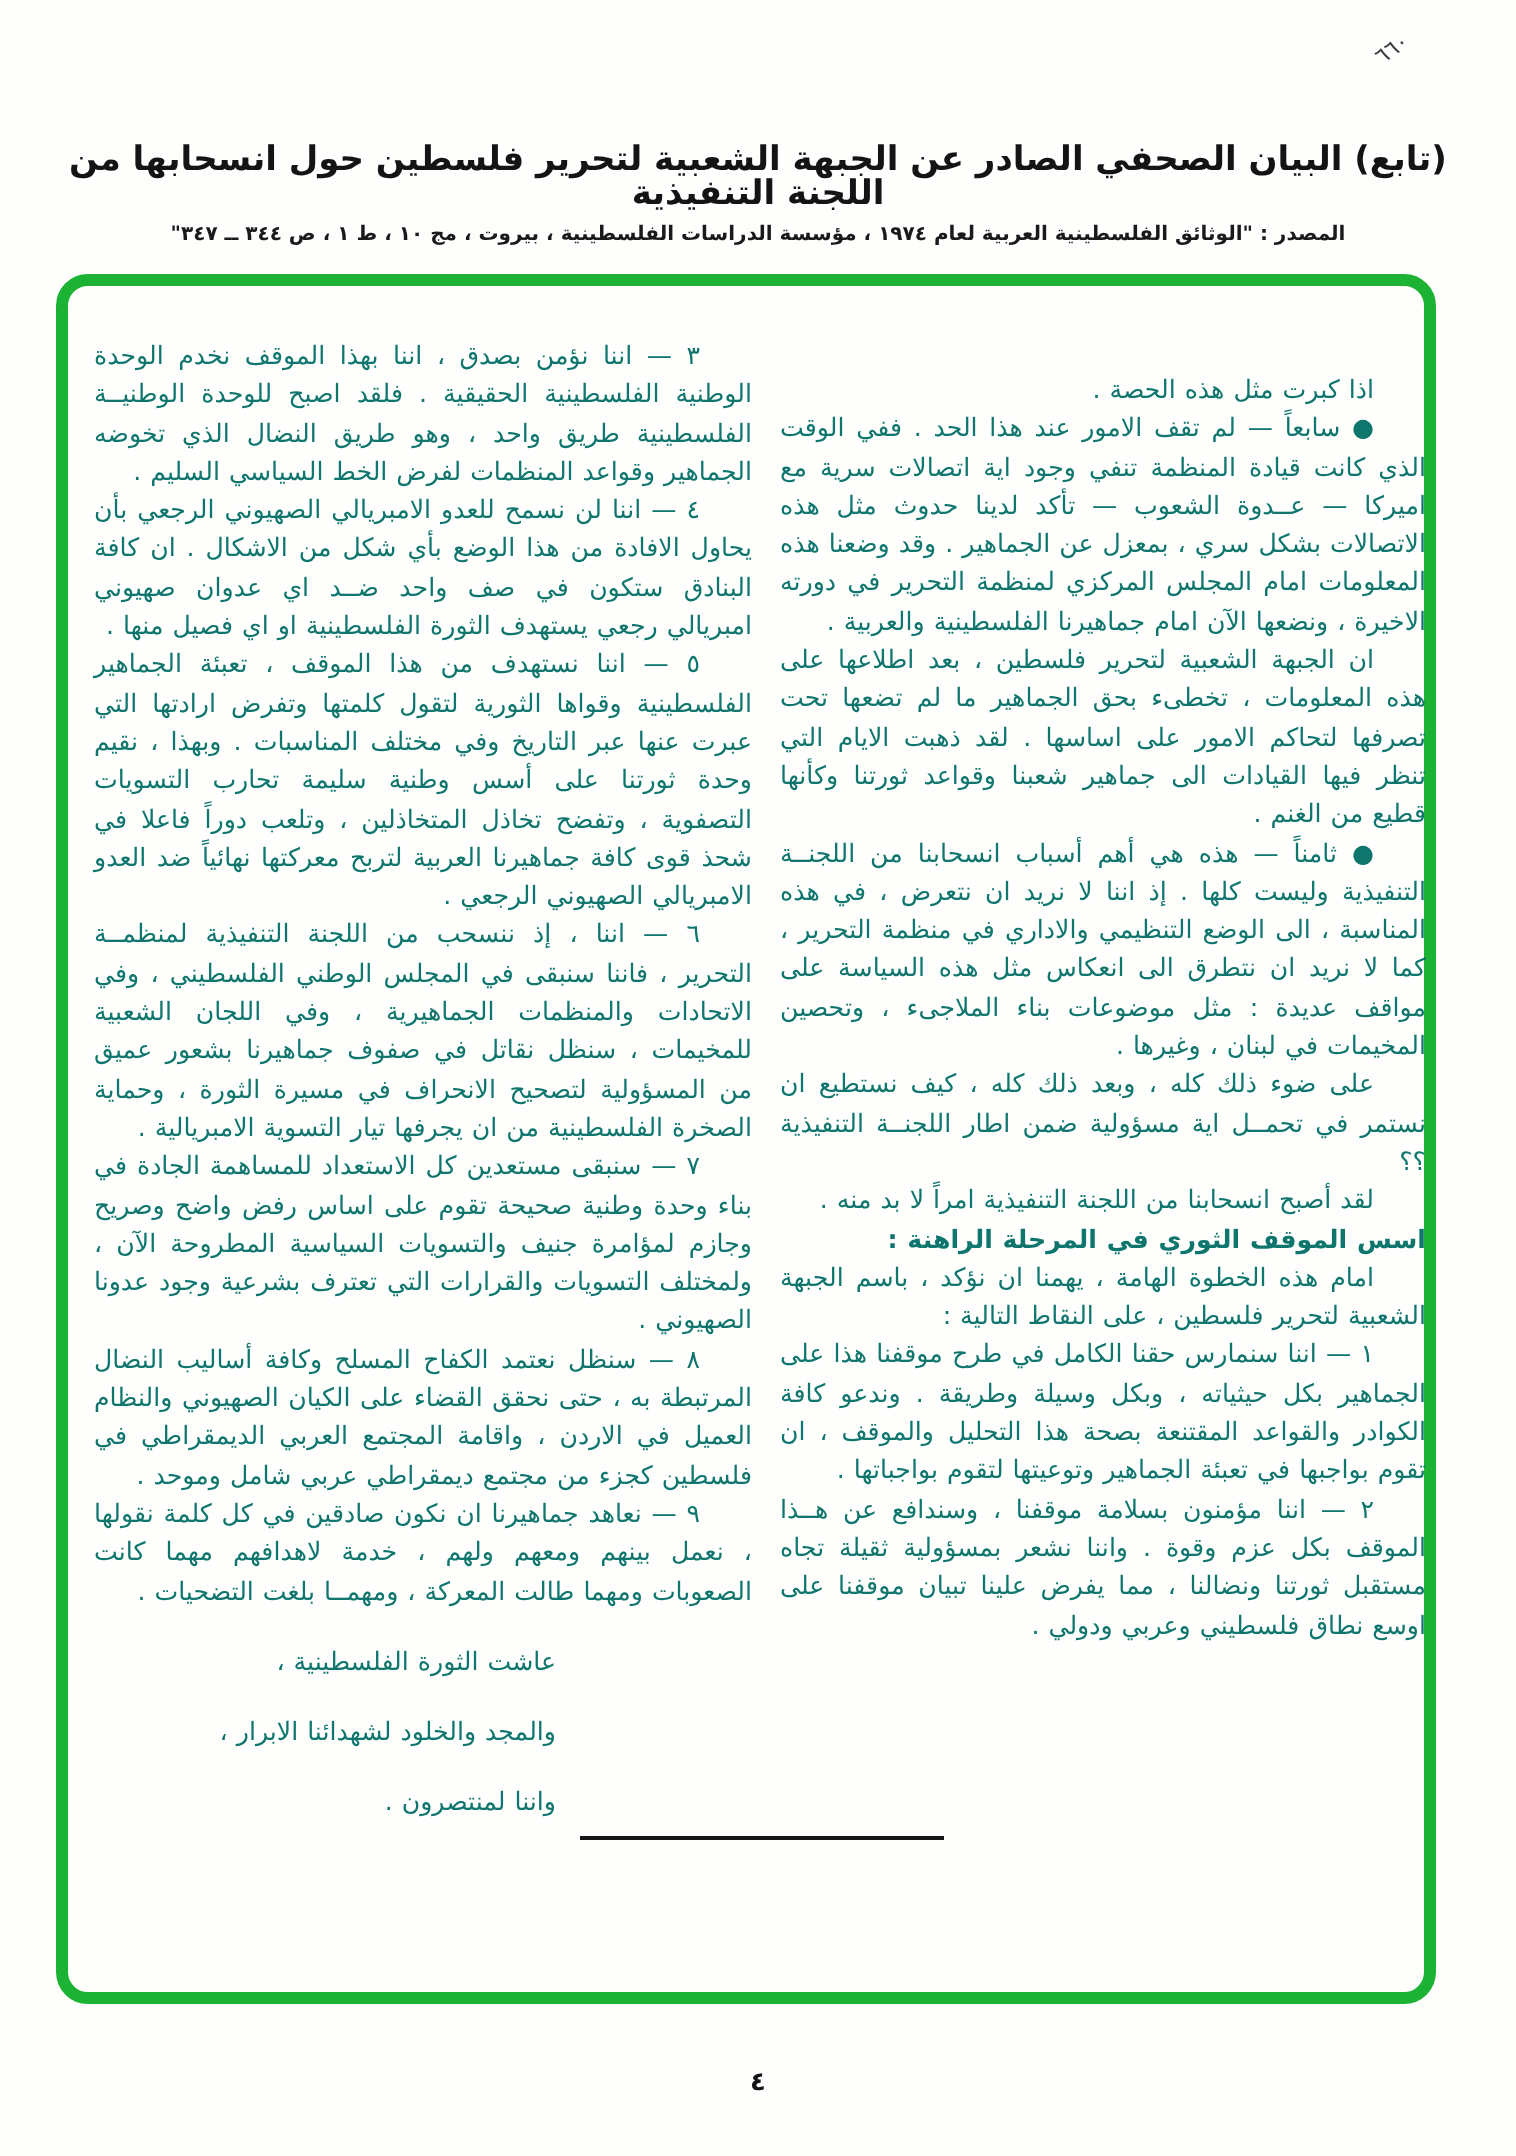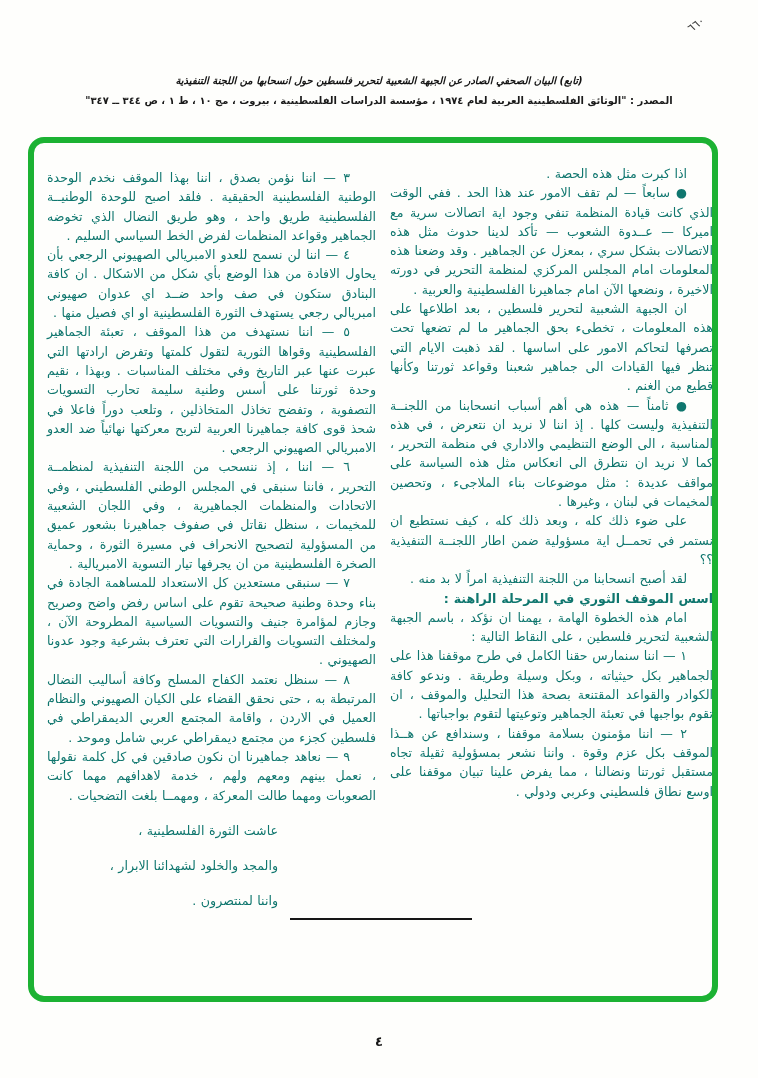--- a/index.html
+++ b/index.html
@@ -10,34 +10,34 @@
     color:#141414;
   }
   .page{position:absolute;inset:0;background:#fefefc;}
   .corner-mark{
     position:absolute;top:18px;left:666px;width:60px;
     transform:rotate(-36deg);
     font-size:11px;color:#3c3c3c;letter-spacing:2px;
     direction:rtl;text-align:center;
   }
   .header{position:absolute;top:72px;left:24px;width:710px;text-align:center;direction:rtl;}
-  .header .title{font-size:10px;font-weight:bold;line-height:17px;font-style:italic;}
+  .header .title{font-size:17px;font-weight:bold;line-height:17px;}
   .header .source{font-size:10px;font-weight:bold;margin-top:6px;color:#1a1a1a;}
   .frame{
     position:absolute;left:28px;top:137px;width:690px;height:865px;
     box-sizing:border-box;
     border:6px solid #1cb233;border-radius:16px;
     background:transparent;
   }
   .col{
     position:absolute;direction:rtl;text-align:justify;
     font-size:12.6px;line-height:19.3px;color:#0f766e;
     word-spacing:0.5px;
   }
-  #col-right{left:390px;top:164px;width:323px;}
+  #col-right{left:390px;top:185px;width:323px;}
   #col-left{left:47px;top:168px;width:329px;}
   .col p{margin:0;padding:0;}
   .col p.indent{text-indent:26px;}
   .col p.heading{font-weight:bold;text-indent:0;}
   .col p.closing{text-align:right;padding-right:98px;margin-top:16px;}
   .end-rule{
     position:absolute;left:290px;top:918px;width:182px;height:0;
     border-top:2px solid #161616;
   }
   .page-number{

